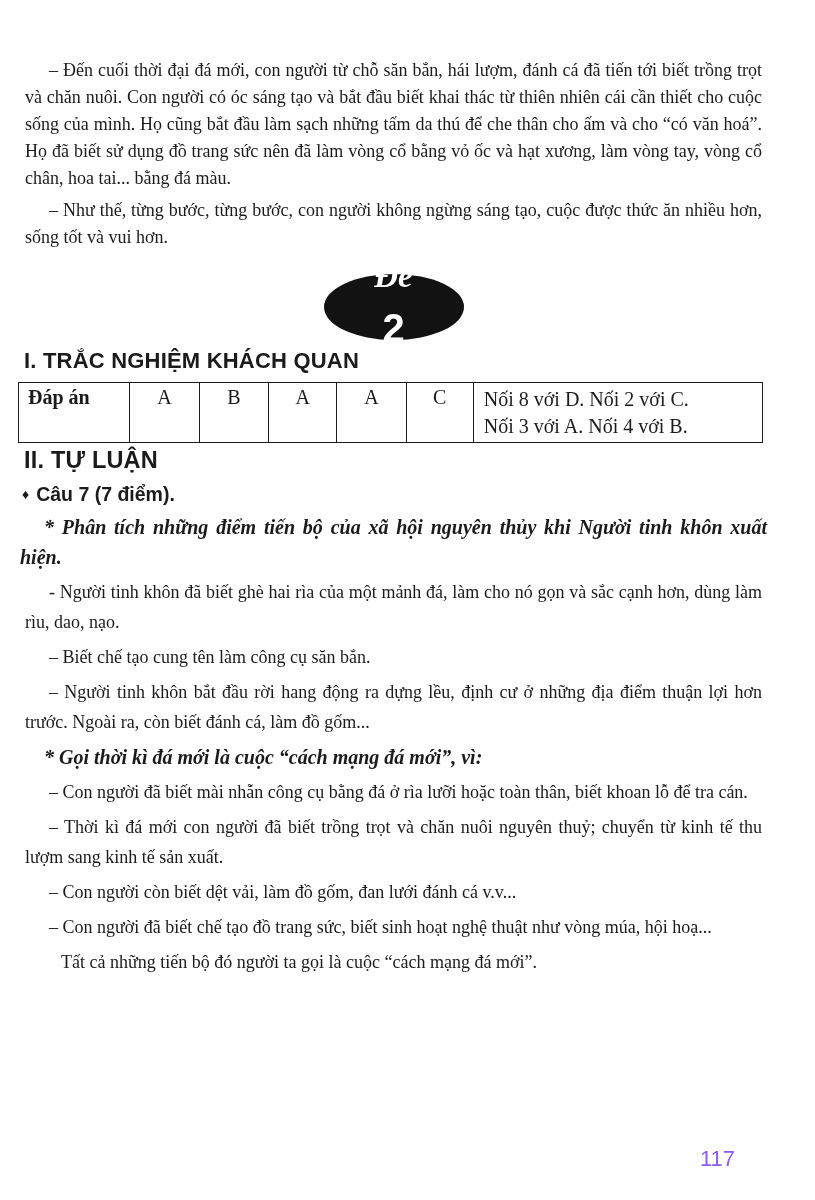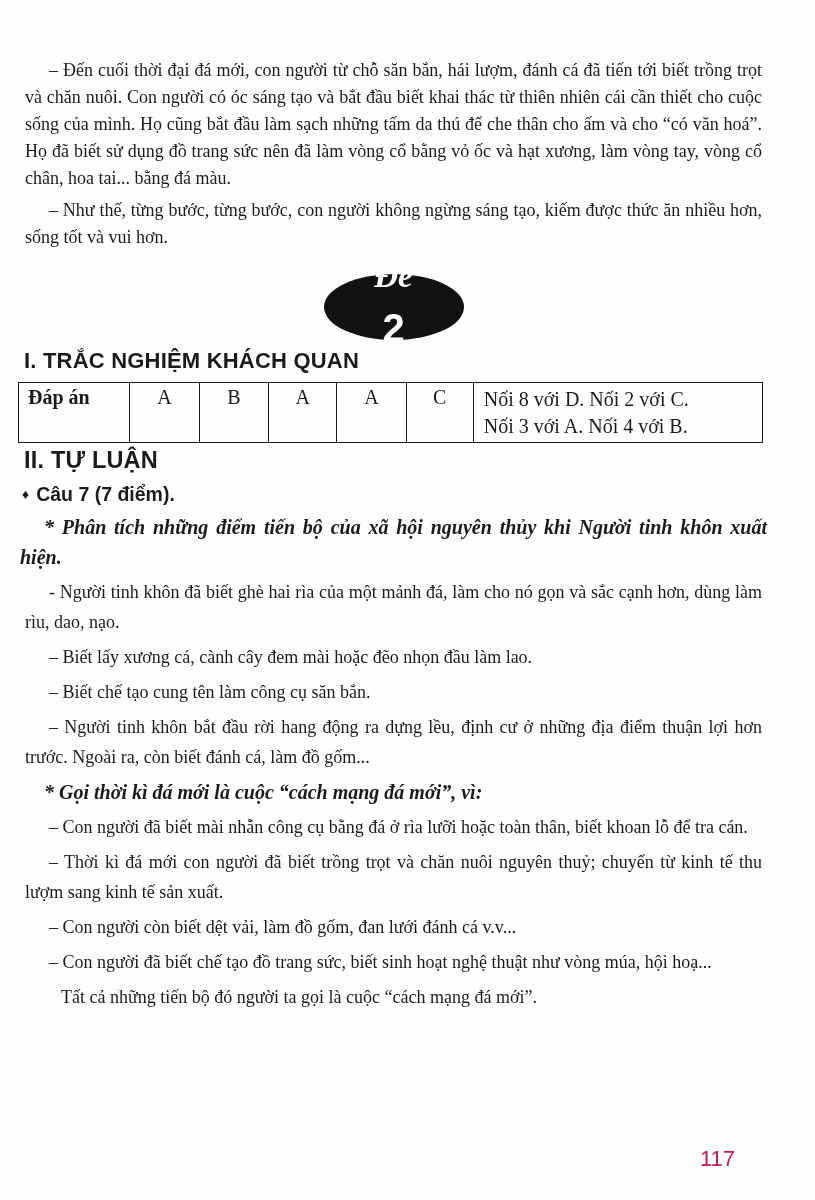--- a/index.html
+++ b/index.html
@@ -118,30 +118,30 @@
     text-align: justify;
     text-indent: 24px;
     margin: 0 0 2px 0;
   }
   .page-number {
     position: absolute;
     top: 1146px;
     right: 80px;
     font-family: "Liberation Sans", sans-serif;
     font-size: 22px;
-    color: #be185d;
+    color: #8b5cf6;
   }
 </style>
 </head>
 <body>
 
 <div class="page">
 
   <p class="body-text">– Đến cuối thời đại đá mới, con người từ chỗ săn bắn, hái lượm, đánh cá đã tiến tới biết trồng trọt và chăn nuôi. Con người có óc sáng tạo và bắt đầu biết khai thác từ thiên nhiên cái cần thiết cho cuộc sống của mình. Họ cũng bắt đầu làm sạch những tấm da thú để che thân cho ấm và cho “có văn hoá”. Họ đã biết sử dụng đồ trang sức nên đã làm vòng cổ bằng vỏ ốc và hạt xương, làm vòng tay, vòng cổ chân, hoa tai... bằng đá màu.</p>
-  <p class="body-text">– Như thế, từng bước, từng bước, con người không ngừng sáng tạo, kiếm được thức ăn nhiều hơn, sống tốt và vui hơn.</p>
+  <p class="body-text">– Như thế, từng bước, từng bước, con người không ngừng sáng tạo, cuộc được thức ăn nhiều hơn, sống tốt và vui hơn.</p>
 
   <div class="badge-row">
     <div class="badge">
       <span class="badge-de">Đề</span>
       <span class="badge-num">2</span>
     </div>
   </div>
 
   <h2 class="sec-title">I. TRẮC NGHIỆM KHÁCH QUAN</h2>
 
@@ -171,21 +171,20 @@
   </tbody>
     </table>
 
   <h2 class="sec-title sec2">II. TỰ LUẬN</h2>
 
   <p class="q-head"><span class="diamond">♦</span><span>Câu 7 (7 điểm).</span></p>
 
   <p class="prompt">* Phân tích những điểm tiến bộ của xã hội nguyên thủy khi Người tinh khôn xuất hiện.</p>
 
   <p class="body-text essay">- Người tinh khôn đã biết ghè hai rìa của một mảnh đá, làm cho nó gọn và sắc cạnh hơn, dùng làm rìu, dao, nạo.</p>
-  <p class="body-text essay">– Biết lấy xương cá, cành cây đem mài hoặc đẽo nhọn đầu làm lao.</p>
   <p class="body-text essay">– Biết chế tạo cung tên làm công cụ săn bắn.</p>
   <p class="body-text essay">– Người tinh khôn bắt đầu rời hang động ra dựng lều, định cư ở những địa điểm thuận lợi hơn trước. Ngoài ra, còn biết đánh cá, làm đồ gốm...</p>
 
   <p class="prompt">* Gọi thời kì đá mới là cuộc “cách mạng đá mới”, vì:</p>
 
   <p class="body-text essay">– Con người đã biết mài nhẵn công cụ bằng đá ở rìa lưỡi hoặc toàn thân, biết khoan lỗ để tra cán.</p>
   <p class="body-text essay">– Thời kì đá mới con người đã biết trồng trọt và chăn nuôi nguyên thuỷ; chuyển từ kinh tế thu lượm sang kinh tế sản xuất.</p>
   <p class="body-text essay">– Con người còn biết dệt vải, làm đồ gốm, đan lưới đánh cá v.v...</p>
   <p class="body-text essay">– Con người đã biết chế tạo đồ trang sức, biết sinh hoạt nghệ thuật như vòng múa, hội hoạ...</p>
 

